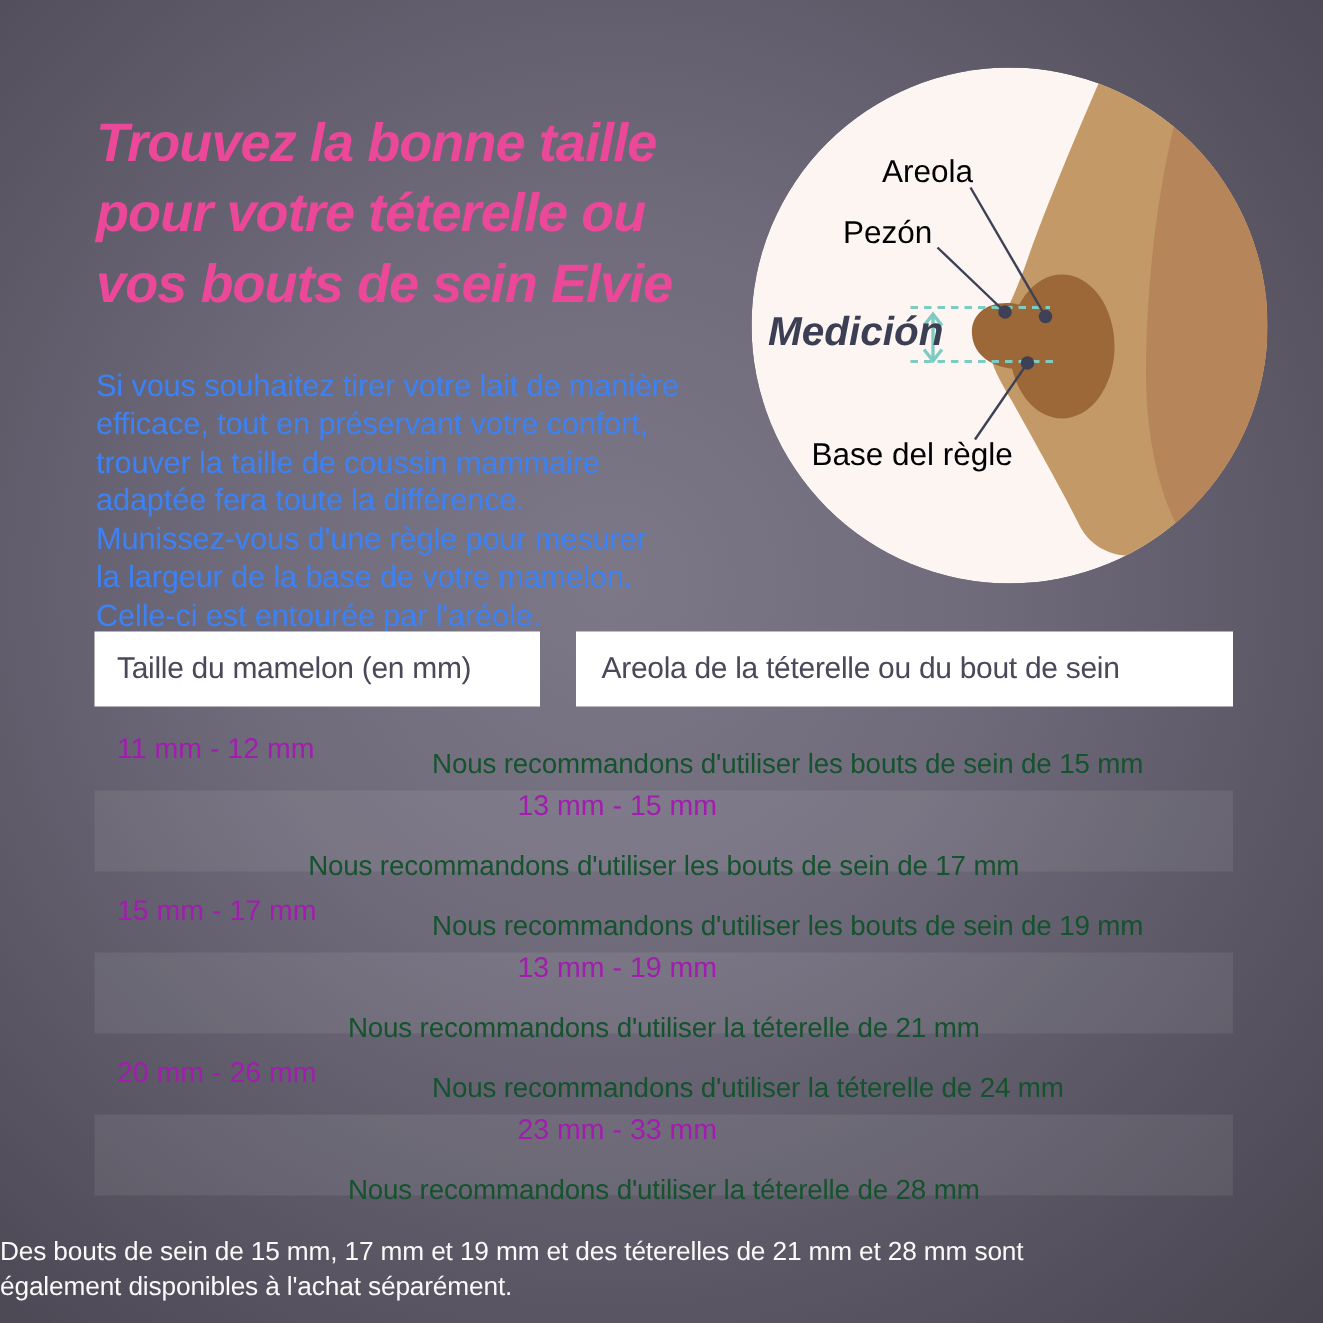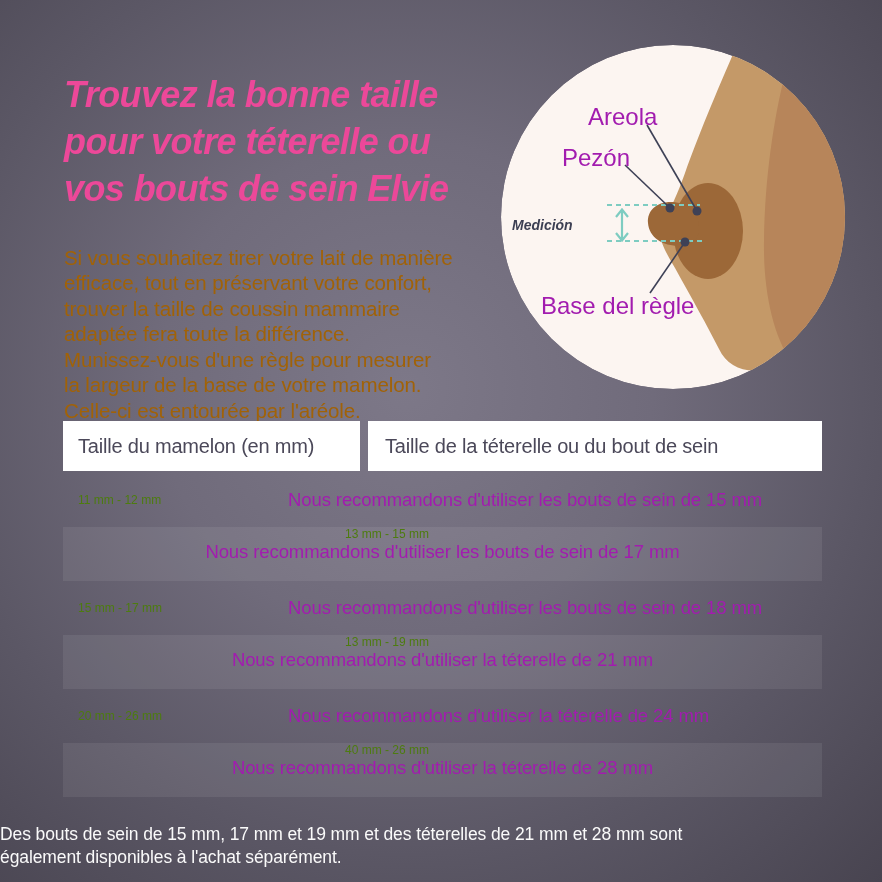--- a/index.html
+++ b/index.html
@@ -8,46 +8,46 @@
     font-family:"Liberation Sans", sans-serif;
     background: radial-gradient(circle at 46% 44%, #7d7888 0%, #706b7b 36%, #5b5765 68%, #484450 100%);
   }
   .title {
     position:absolute; left:64px; top:47px;
     font-size:36px; line-height:47px; font-weight:bold; font-style:italic;
     color:#ec4899; letter-spacing:-0.6px; white-space:pre;
   }
   .intro {
     position:absolute; left:64px; top:224px;
-    font-size:20.5px; line-height:25.6px; color:#a16207; white-space:pre;
+    font-size:20.5px; line-height:25.6px; color:#3b82f6; white-space:pre;
     letter-spacing:-0.1px;
   }
   .diagram {
     position:absolute; left:501px; top:45px; width:344px; height:344px;
     border-radius:50%; overflow:hidden;
   }
   .diagram svg { position:absolute; left:0; top:0; }
-  .dlabel { position:absolute; font-size:24px; color:#a21caf; white-space:nowrap; }
+  .dlabel { position:absolute; font-size:21px; color:#000000; white-space:nowrap; }
   .lbl-areola  { left:87px;  top:58px; }
   .lbl-pezon   { left:61px;  top:99px; }
-  .lbl-medicion{ left:11px;  top:172px; font-weight:bold; font-style:italic; font-size:14px; color:#3c3f53; }
+  .lbl-medicion{ left:11px;  top:161px; font-weight:bold; font-style:italic; font-size:27px; color:#3c3f53; }
   .lbl-base    { left:40px;  top:247px; }
   .sizes-table { position:absolute; left:63px; top:421px; width:759px; }
-  .thead { display:flex; gap:8px; height:50px; }
+  .thead { display:flex; gap:24px; height:50px; }
   .th {
     background:#ffffff; color:#4b4859; display:flex; align-items:center;
     font-size:20px; font-weight:500; box-sizing:border-box; letter-spacing:-0.2px;
   }
   .th1 { width:297px; padding-left:15px; }
   .th2 { flex:1; padding-left:17px; }
   .tbody { margin-top:2px; }
   .trow { display:flex; align-items:center; height:54px; }
   .trow.alt { background:rgba(255,255,255,0.075);flex-direction:column; }
-  .cell-size { width:225px; padding-left:15px; box-sizing:border-box; font-size:12px; color:#4d7c0f; }
-  .cell-rec  { flex:1; font-size:18.5px; color:#a21caf; letter-spacing:-0.1px; }
+  .cell-size { width:225px; padding-left:15px; box-sizing:border-box; font-size:19px; color:#a21caf; }
+  .cell-rec  { flex:1; font-size:18.5px; color:#14532d; letter-spacing:-0.1px;margin-top:17px; }
   .footnote {
     position:absolute; left:0; right:0; top:823px; 
     font-size:17.5px; line-height:23px; color:#fafafa; white-space:pre-line;
     letter-spacing:-0.1px;
   }
 </style>
 </head>
 <body>
 
 <div>
@@ -90,45 +90,45 @@
 
     <div class="dlabel lbl-areola">Areola</div>
     <div class="dlabel lbl-pezon">Pezón</div>
     <div class="dlabel lbl-medicion">Medición</div>
     <div class="dlabel lbl-base">Base del règle</div>
   </div>
 
   <div class="sizes-table">
     <div class="thead">
       <div class="th th1">Taille du mamelon (en mm)</div>
-      <div class="th th2">Taille de la téterelle ou du bout de sein</div>
+      <div class="th th2">Areola de la téterelle ou du bout de sein</div>
     </div>
     <div class="tbody">
         <div class="trow">
         <div class="cell-size">11 mm - 12 mm</div>
         <div class="cell-rec">Nous recommandons d'utiliser les bouts de sein de 15 mm</div>
       </div>
         <div class="trow alt">
         <div class="cell-size">13 mm - 15 mm</div>
         <div class="cell-rec">Nous recommandons d'utiliser les bouts de sein de 17 mm</div>
       </div>
         <div class="trow">
         <div class="cell-size">15 mm - 17 mm</div>
-        <div class="cell-rec">Nous recommandons d'utiliser les bouts de sein de 18 mm</div>
+        <div class="cell-rec">Nous recommandons d'utiliser les bouts de sein de 19 mm</div>
       </div>
         <div class="trow alt">
         <div class="cell-size">13 mm - 19 mm</div>
         <div class="cell-rec">Nous recommandons d'utiliser la téterelle de 21 mm</div>
       </div>
         <div class="trow">
         <div class="cell-size">20 mm - 26 mm</div>
         <div class="cell-rec">Nous recommandons d'utiliser la téterelle de 24 mm</div>
       </div>
         <div class="trow alt">
-        <div class="cell-size">40 mm - 26 mm</div>
+        <div class="cell-size">23 mm - 33 mm</div>
         <div class="cell-rec">Nous recommandons d'utiliser la téterelle de 28 mm</div>
       </div>
       </div>
   </div>
 
   <div class="footnote">Des bouts de sein de 15 mm, 17 mm et 19 mm et des téterelles de 21 mm et 28 mm sont
 également disponibles à l'achat séparément.</div>
 
 </div>
 

